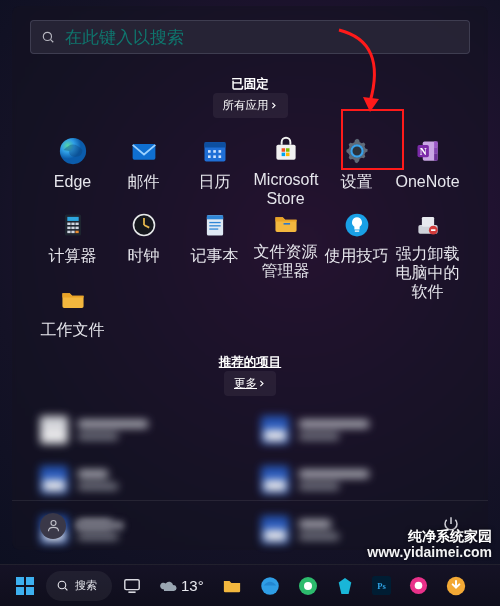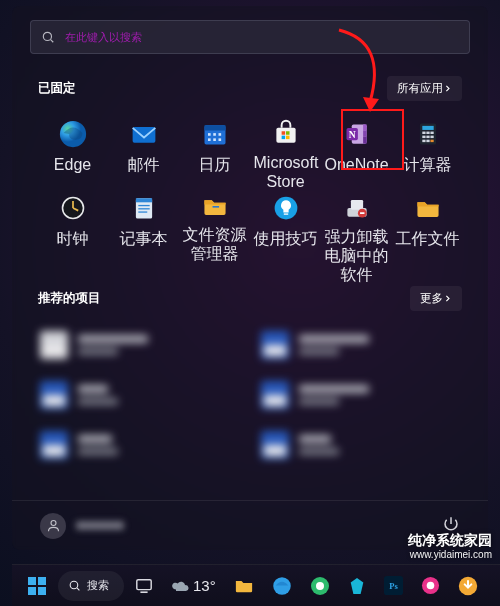--- a/index.html
+++ b/index.html
@@ -22,30 +22,31 @@
     height: 34px;
     background: rgba(40, 38, 55, 0.9);
     border: 1px solid rgba(80, 80, 100, 0.6);
     border-radius: 4px;
     display: flex;
     align-items: center;
     padding: 0 10px;
     gap: 10px;
   }
   .search-bar svg { width: 14px; height: 14px; opacity: 0.85; flex: none; }
-  .search-bar span { font-size: 11px; color: #a21caf; }
+  .search-bar span { font-size: 17px; color: #0f766e; }
   .section {
     padding: 0 26px;
   }
   .section-header {
     display: flex;
     justify-content: space-between;
     align-items: center;
     margin-top: 22px;
     margin-bottom: 12px;
+    flex-direction: column;
   }
   .section-title { font-size: 12.5px; font-weight: 600; }
   .section-button {
     display: flex; align-items: center; gap: 0;
     font-size: 11.5px;
     background: rgba(255,255,255,0.06);
     padding: 5px 10px;
     border-radius: 4px;
   }
   .section-button svg { width: 9px; height: 9px; }
@@ -131,21 +132,21 @@
   .avatar {
     width: 26px; height: 26px; border-radius: 50%;
     background: #3a3848;
     display:flex; align-items:center; justify-content:center;
   }
   .avatar svg { width: 15px; height: 15px; opacity: .85;}
   .user-name { width: 48px; height: 9px; background:#6d6d7a; border-radius:2px; filter: blur(3px); }
   .power svg { width: 18px; height: 18px; opacity:.9; }
   .taskbar {
     position: absolute;
-    left: 12px; right: 0; bottom: 0;
+    left: 0; right: 0; bottom: 0;
     height: 42px;
     background: linear-gradient(#151225, #0f0e1c);
     border-top: 1px solid rgba(255,255,255,0.08);
     display: flex;
     align-items: center;
     padding: 4px 8px;
     gap: 4px;
   }
   .tb-item {
     height: 32px;
@@ -166,21 +167,21 @@
   .watermark {
     position: absolute;
     right: 8px; bottom: 46px;
     font-size: 14px;
     font-weight: 700;
     color: #fff;
     text-shadow: 0 0 4px rgba(0,0,0,.7);
     line-height: 1.15;
     text-align: right;
   }
-  .watermark .url { font-size: 10px; font-weight: 400; opacity:.95; }
+  .watermark .url { font-size: 14px; font-weight: 700; opacity:.95; }
 </style>
 </head>
 <body>
 
 <div class="start-panel">
 
   <div class="search-bar">
     <svg viewBox="0 0 24 24" fill="none" stroke="#d0d0d8" stroke-width="2">
       <circle cx="11" cy="11" r="7"></circle>
         <line x1="21" y1="21" x2="16.5" y2="16.5"></line>
@@ -255,20 +256,30 @@
                 <rect x="11" y="14" width="4" height="4" fill="#f25022"></rect>
                 <rect x="16" y="14" width="4" height="4" fill="#7fba00"></rect>
                 <rect x="11" y="19" width="4" height="4" fill="#00a4ef"></rect>
                 <rect x="16" y="19" width="4" height="4" fill="#ffb900"></rect>
               </g>
           </svg>
         </div>
         <div class="label">Microsoft Store</div>
       </div>
 
+      <div class="app-tile">
+        <div class="icon-box">
+          <svg viewBox="0 0 32 32" width="30" height="30">
+            <path fill="#5f6a78" d="M16 3l2.2 1 .6 2.4 2.1 1.2 2.4-.6 1.6 1.8-.9 2.3 1 2.1 2.3.9-.1 2.4-2.2 1-1 2.1.9 2.3-1.6 1.8-2.4-.6-2.1 1.2-.6 2.4L16 29l-2.2-1-.6-2.4-2.1-1.2-2.4.6-1.6-1.8.9-2.3-1-2.1L4.7 17l.1-2.4 2.2-1 1-2.1L7.1 9l1.6-1.8 2.4.6 2.1-1.2.6-2.4z"></path>
+            <circle cx="16" cy="16" r="7" fill="#2b323c"></circle>
+            <circle cx="16" cy="16" r="6" fill="none" stroke="#3aa1ea" stroke-width="2.4"></circle>
+          </svg>
+        </div>
+        <div class="label">设置</div>
+      </div>
 
       <div class="app-tile">
         <div class="icon-box">
           <svg viewBox="0 0 32 32" width="28" height="28">
             <rect x="10" y="5" width="17" height="22" rx="2" fill="#c9a6e4"></rect>
             <rect x="23" y="5" width="4" height="7" fill="#9b59c7"></rect>
               <rect x="23" y="12" width="4" height="7" fill="#8345b0"></rect>
               <rect x="23" y="19" width="4" height="8" fill="#6a2f96"></rect>
             <rect x="4" y="9" width="13" height="14" rx="2" fill="#7b2aa8"></rect>
             <text x="10.5" y="20" font-size="11" font-weight="700" fill="#fff" text-anchor="middle" font-family="Segoe UI">N</text>
@@ -365,21 +376,21 @@
           <svg viewBox="0 0 32 32" width="30" height="26">
             <path d="M3 9 h9 l3 3 h14 v13 a2 2 0 0 1 -2 2 H5 a2 2 0 0 1 -2 -2z" fill="#f3b73e"></path>
             <path d="M3 9 h9 l3 3 h14 v2 H3z" fill="#e9a327"></path>
           </svg>
         </div>
         <div class="label">工作文件</div>
       </div>
 
     </div>
 
-    <div class="section-header" style="margin-top:31px;">
+    <div class="section-header" style="margin-top:8px;text-decoration:underline;">
       <div class="section-title">推荐的项目</div>
       <div class="section-button">
         <span>更多</span>
         <svg viewBox="0 0 24 24" fill="none" stroke="#fff" stroke-width="3">
             <polyline points="9 5 16 12 9 19"></polyline>
           </svg>
       </div>
     </div>
 
     <div class="rec-grid">

